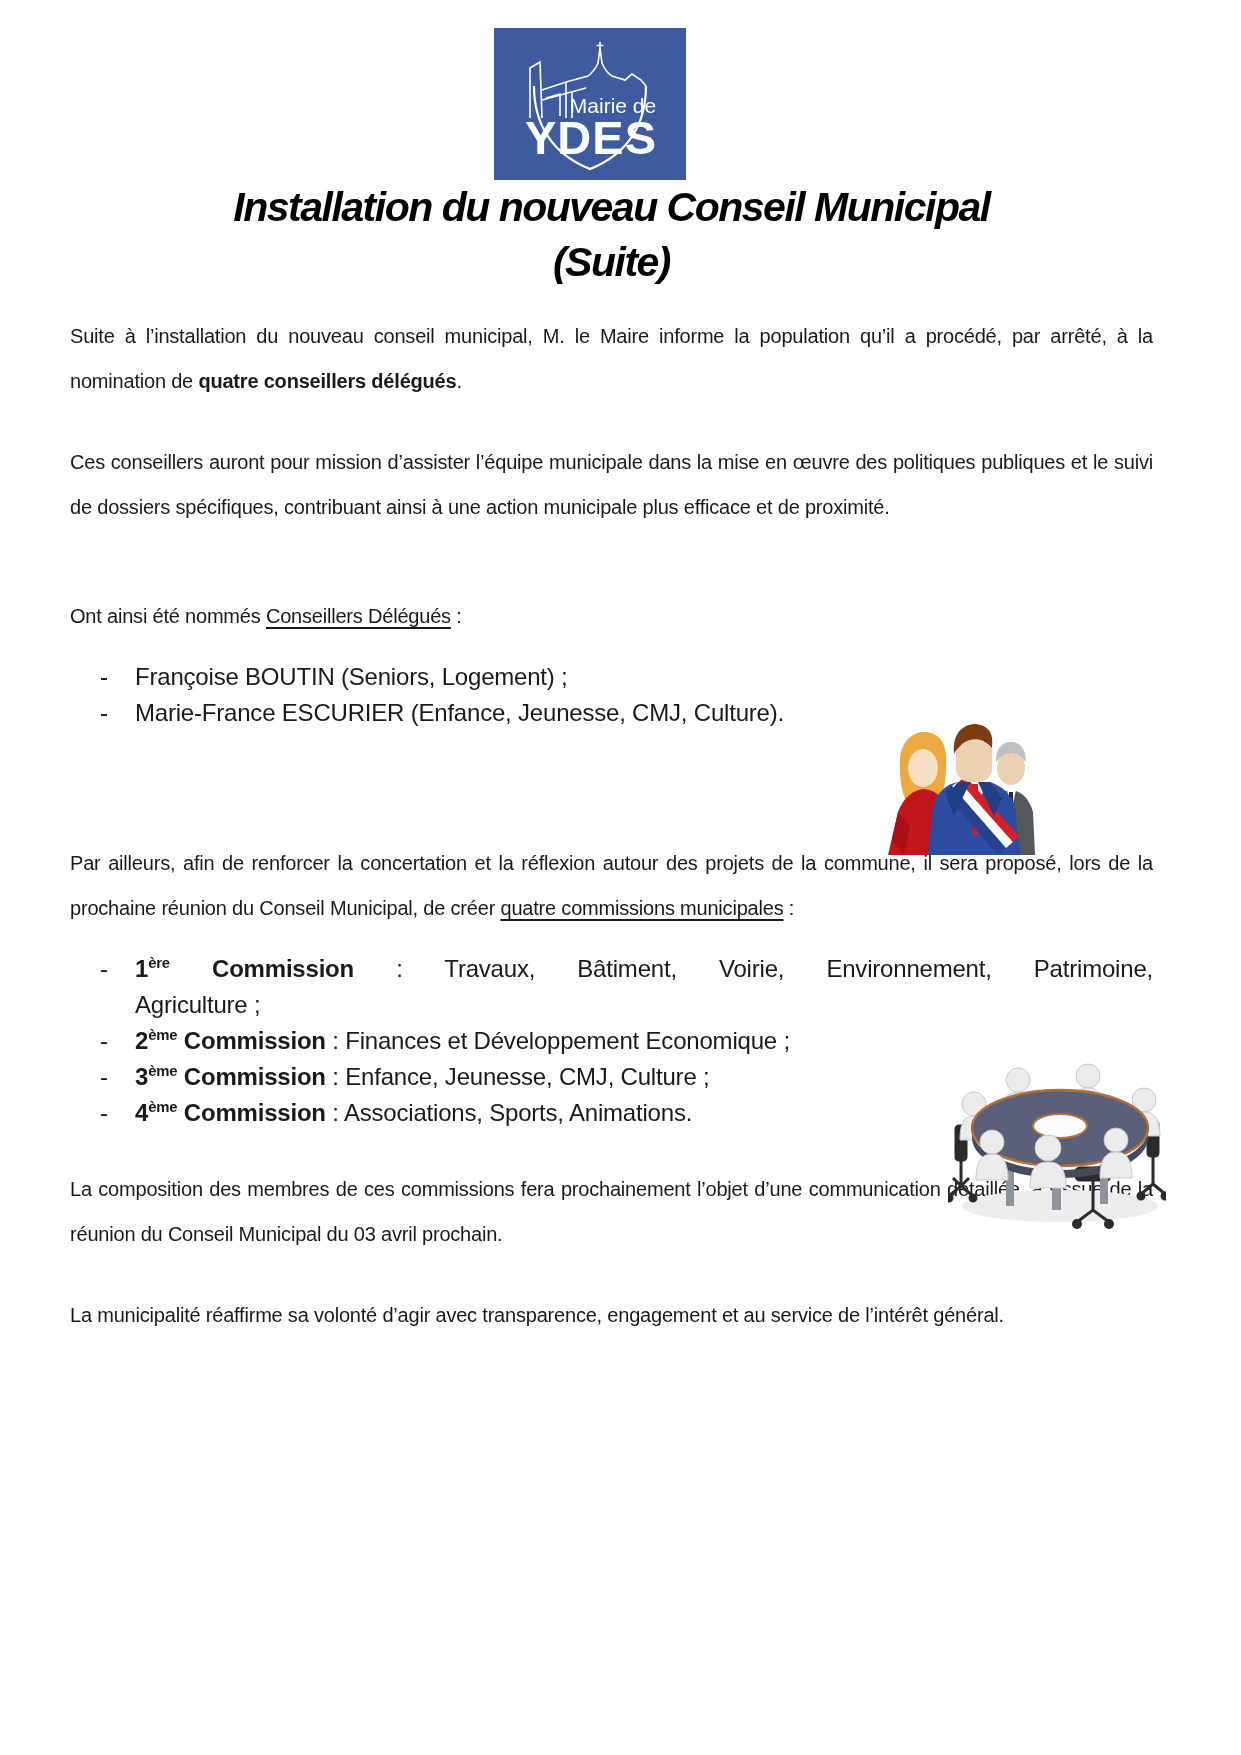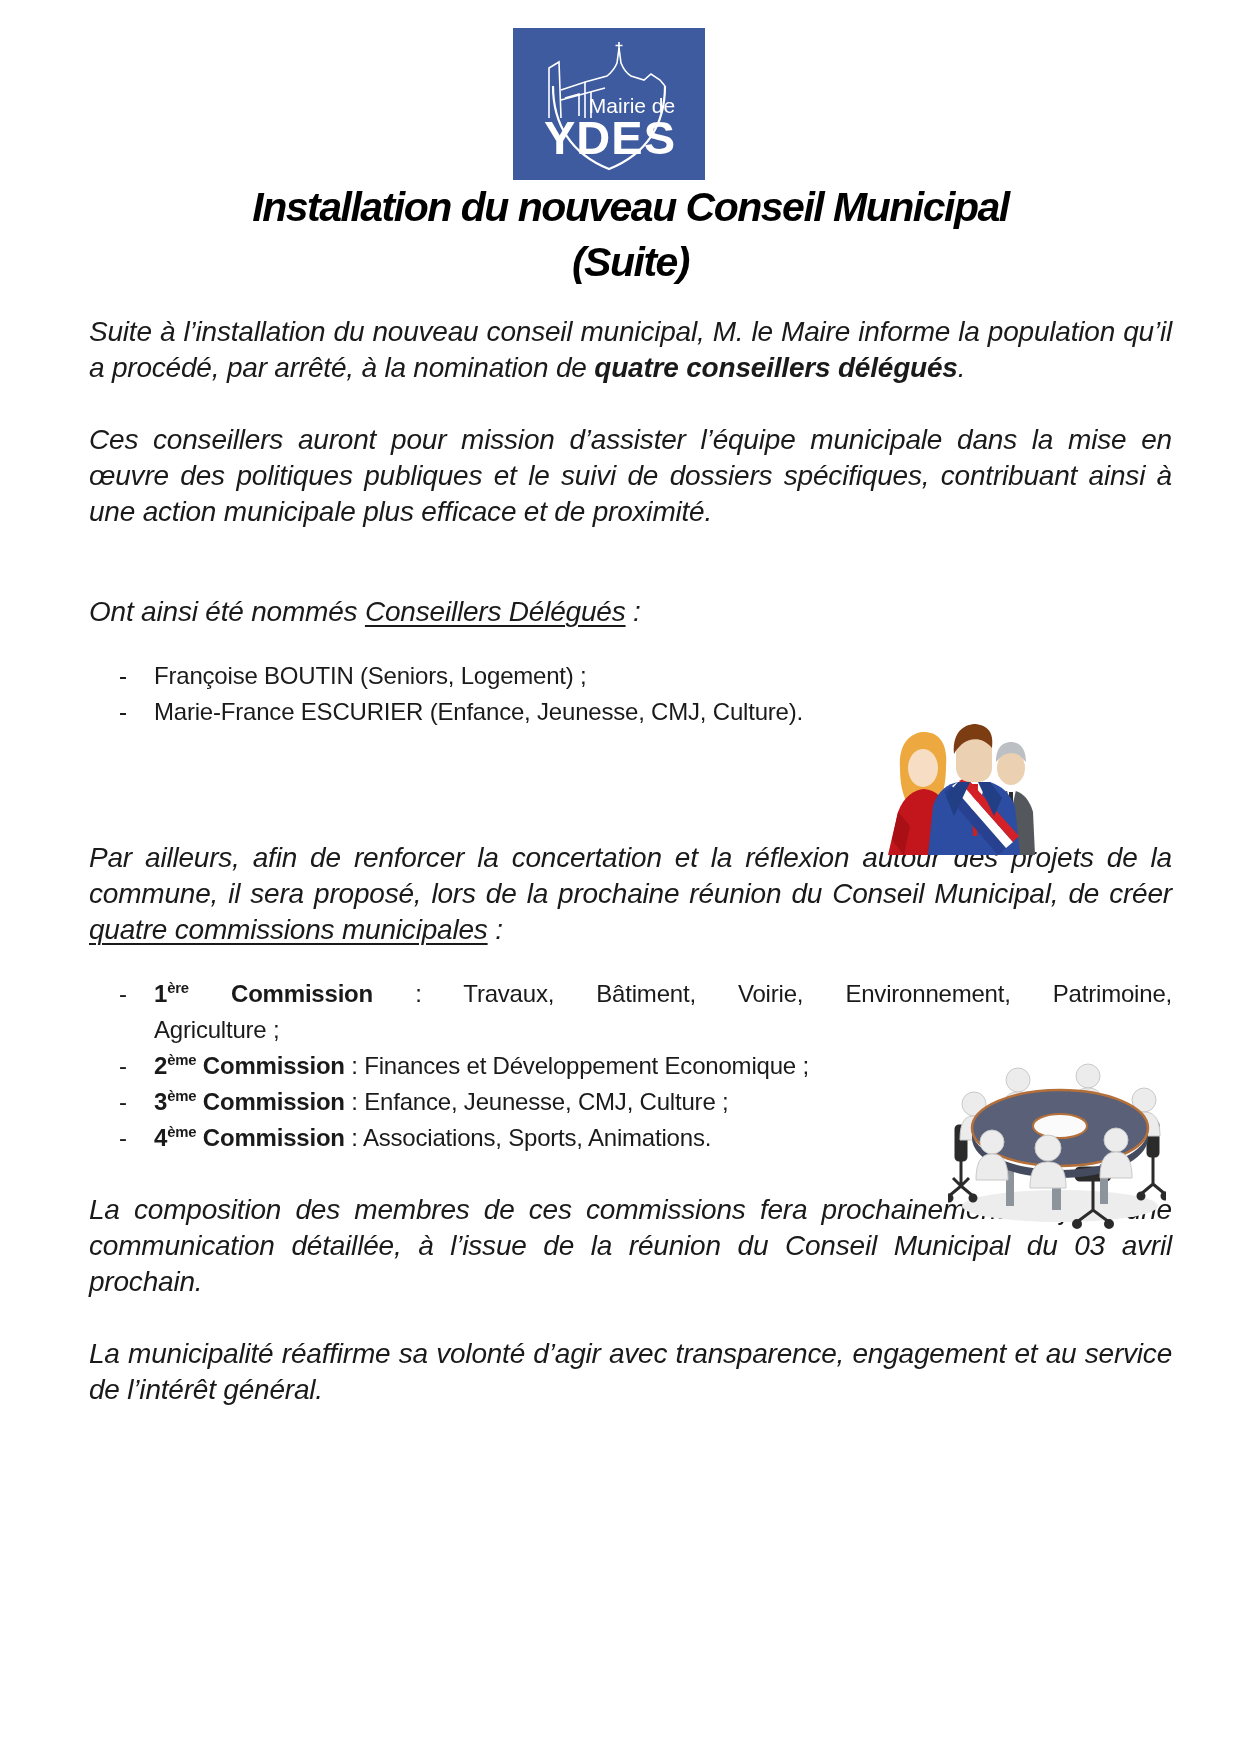--- a/index.html
+++ b/index.html
@@ -7,46 +7,45 @@
     position:relative;
     width:1241px;height:1755px;
     margin:0 auto;
     background:#ffffff;
     font-family:"Liberation Sans","DejaVu Sans",sans-serif;
     color:#1a1a1a;
     overflow:hidden;
   }
   .content{
     position:absolute;
-    left:89px;top:0;
+    left:70px;top:0;
     width:1083px;
   }
   
   .logo{
     margin:28px 0 0 424px;
     width:192px;height:152px;
     display:block;
   }
   
   .doc-title{
     text-align:center;
     font-weight:700;
     font-style:italic;
     font-size:41px;
     line-height:55px;
     letter-spacing:-1.5px;
     color:#000;
   }
   
   .para{
-    font-size:28px;
-    line-height:36px;
+    font-size:20px;
+    line-height:45px;
     letter-spacing:-0.2px;
     text-align:justify;
-    font-style:italic;
   }
   .p-intro{margin-top:24px;}
   .p-mission{margin-top:36px;}
   .p-heading{margin-top:64px;text-align:left;}
   .p-proposal{margin-top:110px;}
   .p-vocation{margin-top:56px;}
   .p-composition{margin-top:36px;}
   .p-closing{margin-top:36px;}
   .b{font-weight:700;}
   .u{text-decoration:underline;text-decoration-thickness:2px;text-underline-offset:4px;}

